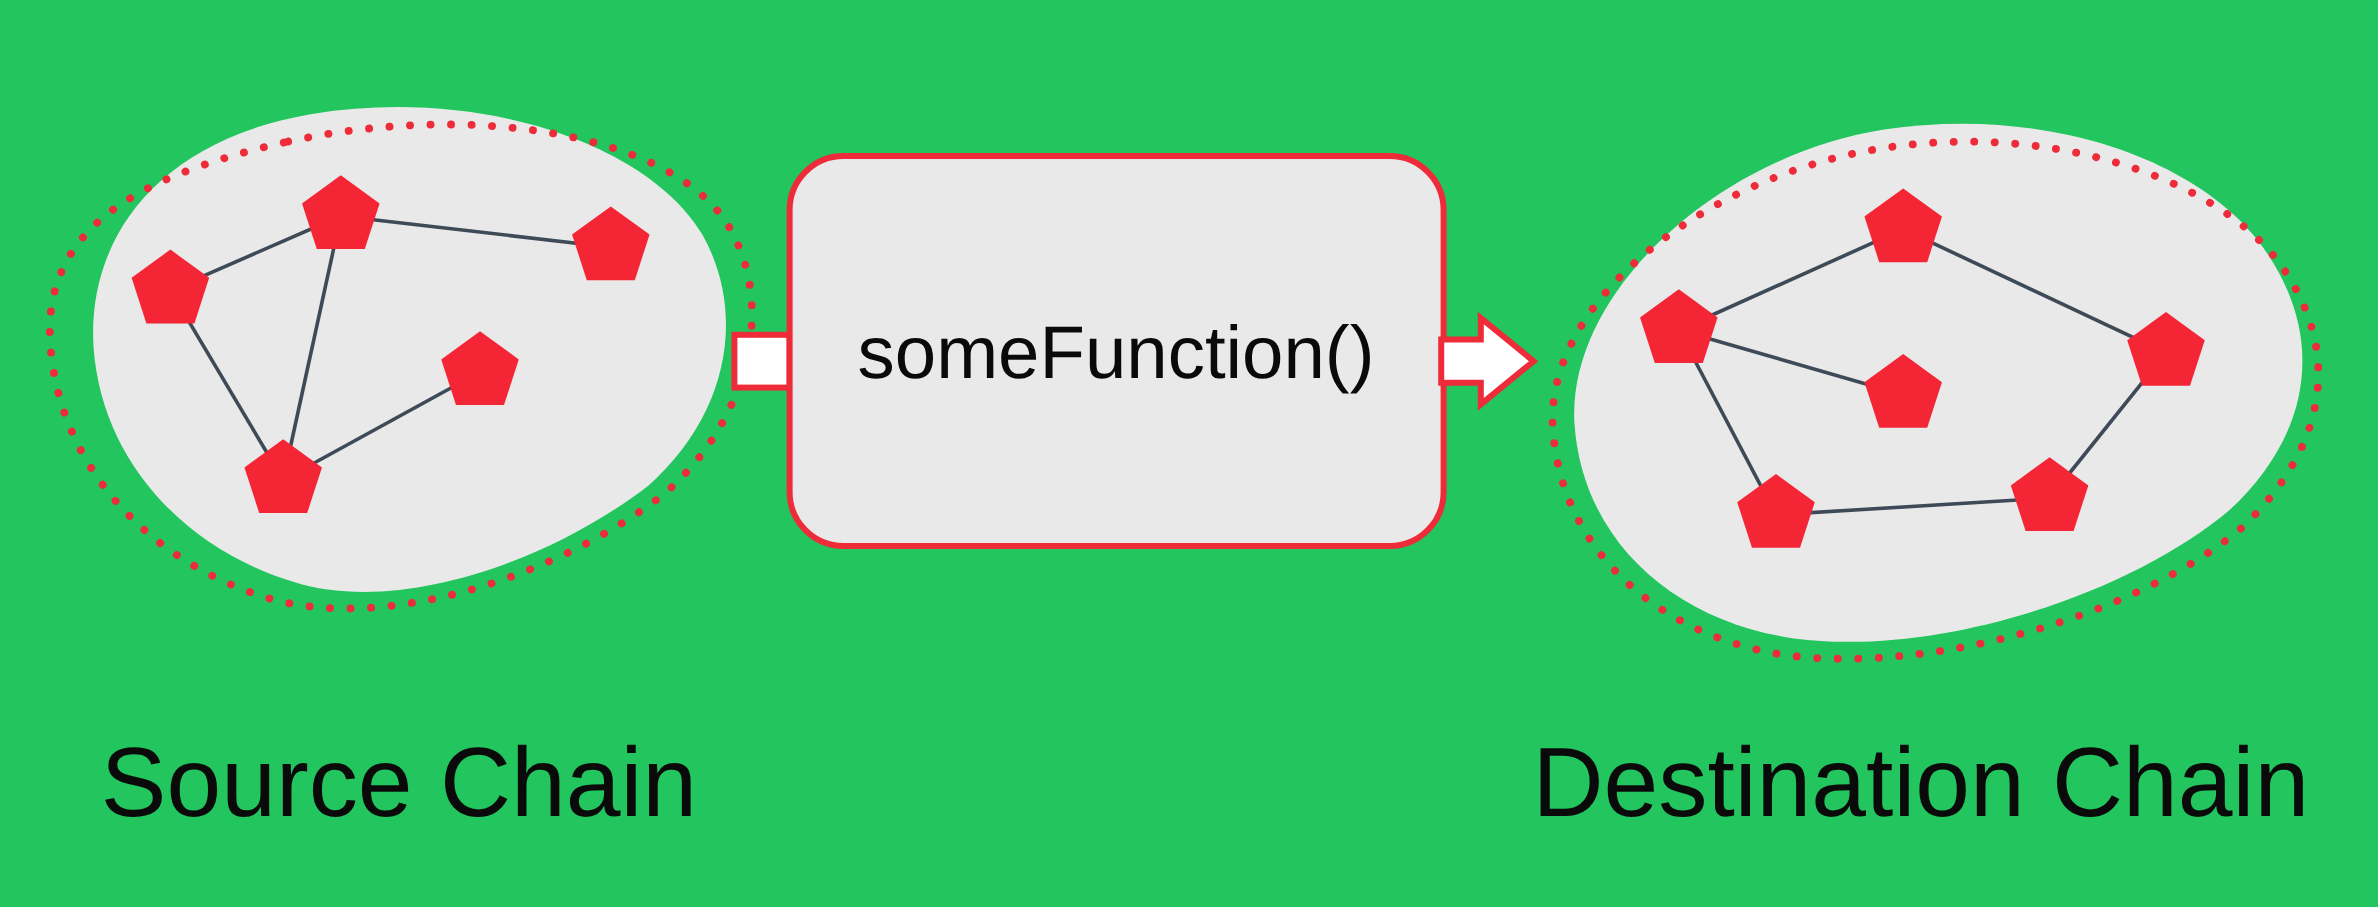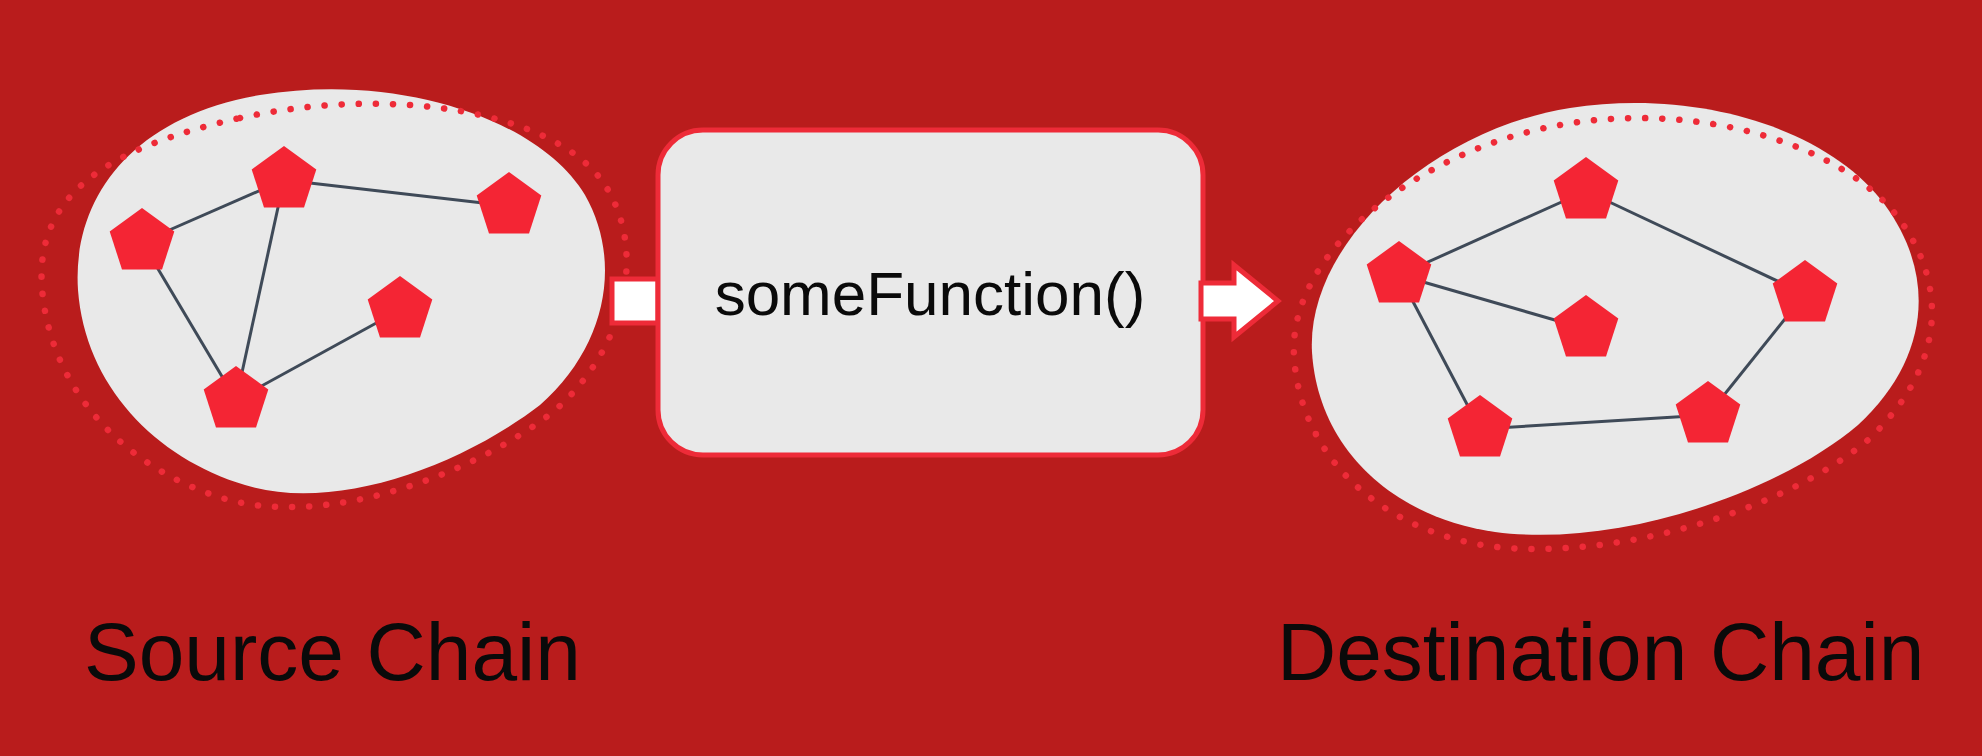--- a/index.html
+++ b/index.html
@@ -4,21 +4,21 @@
 <style>
   html, body {
     margin: 0;
     padding: 0;
     background: #ffffff;
   }
   .canvas {
     position: relative;
     width: 1982px;
     height: 756px;
-    background: #b91c1c;
+    background: #22c55e;
     overflow: hidden;
     font-family: "Liberation Sans", sans-serif;
   }
   svg { display: block; width: 100%; height: 100%; }
 
   .blob   { fill: var(--blob, #e9e9e9); }
   .dotted {
     fill: none;
     stroke: var(--red, #ee2b38);
     stroke-width: 6.5;

